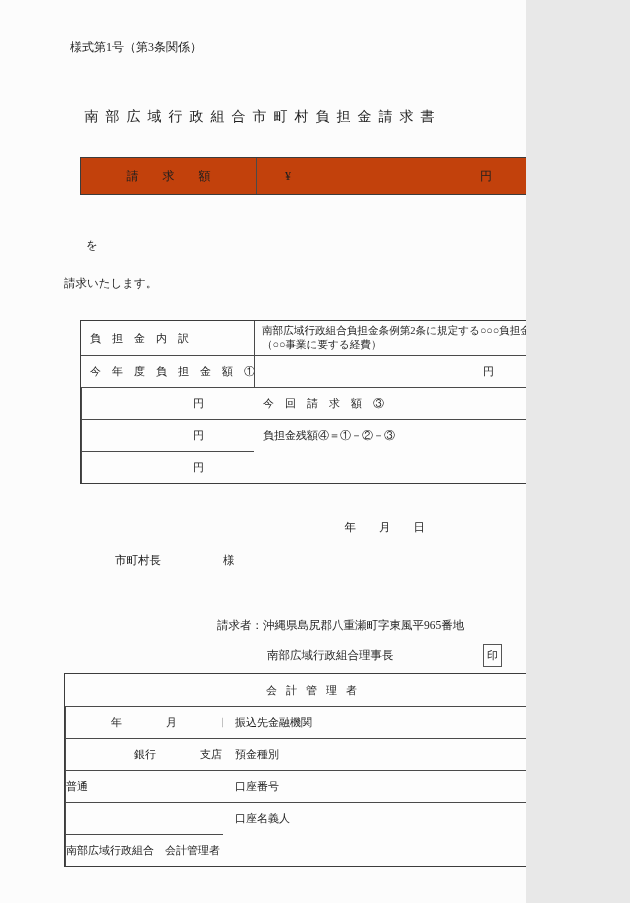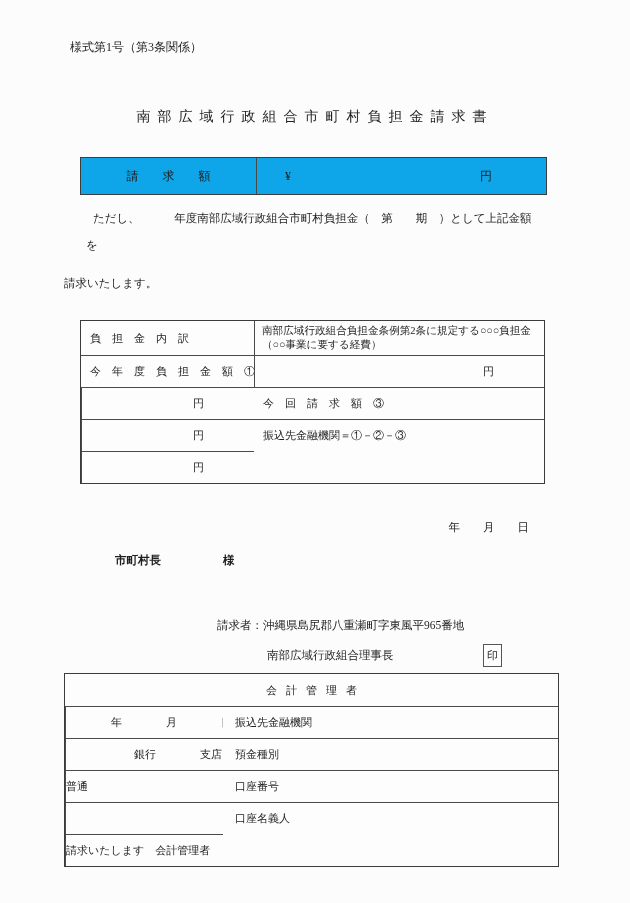--- a/index.html
+++ b/index.html
@@ -2,37 +2,37 @@
 <html lang="ja"><head>
 <meta charset="utf-8">
 <style>
   html,body{margin:0;padding:0;}
   body{
     background:#e8e8e8;
     font-family:"Liberation Serif","DejaVu Serif",serif;
   }
   .page{
     position:relative;
-    width:630px;height:903px;
+    width:526px;height:903px;
     background:#fcfcfc;
     color:#1f1f1f;
     overflow:hidden;
     font-size:11.5px;
   }
   .abs{position:absolute;white-space:pre;}
   .form-note{left:70px;top:39px;font-size:12px;}
   .doc-title{
     left:0;right:0;top:108px;text-align:center;
     font-size:14px;letter-spacing:7px;white-space:pre;
   }
   
   .claim-table{
     position:absolute;left:80px;top:157px;width:465px;height:36px;
     display:grid;grid-template-columns:175px 1fr;
-    border:1.5px solid #3c3c3c;background:#0ea5e9;
+    border:1.5px solid #3c3c3c;background:#c2410c;
   }
   .claim-table .label-cell{
     display:flex;align-items:center;justify-content:center;
     font-size:12px;white-space:pre;
   }
   .claim-table .value-cell{
     border-left:1px solid #4a4a4a;
     display:flex;align-items:center;justify-content:space-between;
     padding:0 54px 0 28px;font-size:12px;
   }
@@ -58,21 +58,21 @@
   }
   .breakdown-table .bt{border-top:1px solid #4a4a4a;}
   .breakdown-table .desc{
     border-left:1px solid #4a4a4a;
     font-size:10.6px;line-height:14px;
     padding:2px 4px 2px 7px;white-space:normal;
     align-items:center;display:flex;
   }
   
   .date-line{right:101px;top:520px;}
-  .addressee{left:115px;top:553px;display:flex;gap:62px;font-weight:bold;}
+  .addressee{left:115px;top:553px;display:flex;gap:62px;}
   .claimant-address{left:217px;top:618px;text-align:center;}
   .claimant-title{left:267px;top:648px;}
   .seal-box{
     position:absolute;left:483px;top:644px;width:17px;height:21px;
     border:1px solid #555;display:flex;align-items:center;justify-content:center;
     font-size:11px;background:#fdfdfd;
   }
   
   .transfer-table{
     position:absolute;left:64px;top:673px;width:493px;
@@ -105,37 +105,36 @@
   <div class="abs doc-title">南部広域行政組合市町村負担金請求書</div>
 
   <div class="claim-table">
     <div class="label-cell">請　　求　　額</div>
     <div class="value-cell">
       <span>¥</span>
       <span>円</span>
     </div>
   </div>
 
-  <div class="abs body-line1">ただし、　　　年度南部広域行政組合市町村負担金（　第　　期　）として上記金額</div>
   <div class="abs body-line2">を</div>
   <div class="abs body-line3">請求いたします。</div>
 
   <div class="breakdown-table">
     <div class="cell lab">負　担　金　内　訳</div>
     <div class="cell desc">南部広域行政組合負担金条例第2条に規定する○○○負担金（○○事業に要する経費）</div>
 
     <div class="cell lab bt">今　年　度　負　担　金　額　①</div>
     <div class="cell val bt">円</div>
 
     <div class="cell val bt">円</div>
 
     <div class="cell lab bt">今　回　請　求　額　③</div>
     <div class="cell val bt">円</div>
 
-    <div class="cell lab bt">振込先金融機関＝①－②－③</div>
+    <div class="cell lab bt">負担金残額④＝①－②－③</div>
     <div class="cell val bt">円</div>
   </div>
 
   <div class="abs date-line">年　　月　　日</div>
 
   <div class="abs addressee">
     <span>市町村長</span>
     <span>様</span>
   </div>
 
@@ -153,16 +152,16 @@
     <div class="cell lab">振込先金融機関</div>
     <div class="cell val bank-val">銀行　　　　支店</div>
 
     <div class="cell lab">預金種別</div>
     <div class="cell val">普通</div>
 
     <div class="cell lab">口座番号</div>
     <div class="cell val"></div>
 
     <div class="cell lab">口座名義人</div>
-    <div class="cell val">請求いたします　会計管理者</div>
+    <div class="cell val">南部広域行政組合　会計管理者</div>
   </div>
 
 </div>
 
 </body></html>

